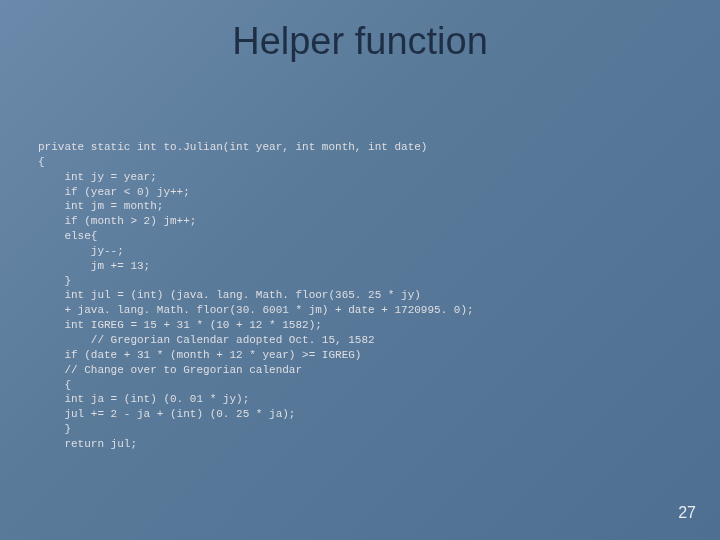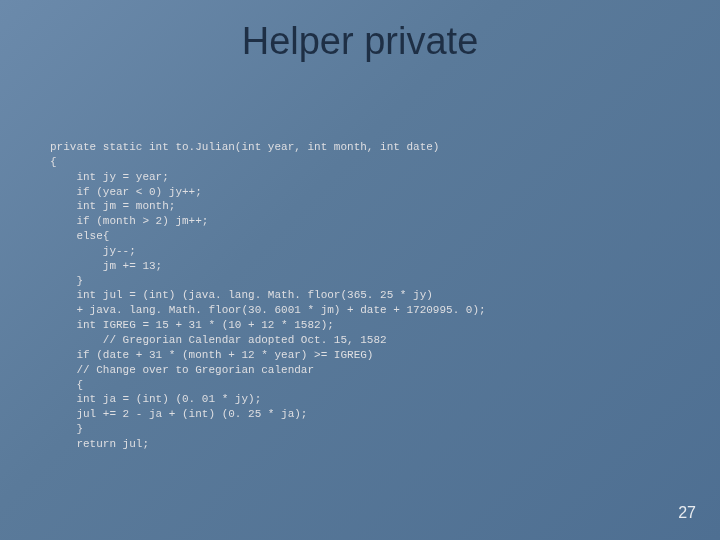--- a/index.html
+++ b/index.html
@@ -25,21 +25,21 @@
     width: 100%;
     text-align: center;
     font-family: Verdana, Arial, sans-serif;
     font-size: 38px;
     color: #1e2f45;
     font-weight: 400;
   }
   .code {
     position: absolute;
     top: 140px;
-    left: 50px;
+    left: 38px;
     right: 38px;
     font-family: "Courier New", Courier, monospace;
     font-size: 11px;
     line-height: 1.35;
     color: #dfdfe2;
     white-space: pre;
   }
   .footer-left {
     position: absolute;
     left: 38px;
@@ -54,21 +54,21 @@
     bottom: 18px;
     font-family: Verdana, Arial, sans-serif;
     font-size: 16px;
     color: #e8ebef;
   }
 </style>
 </head>
 <body>
 
 <div class="slide">
-  <div class="title">Helper private</div>
+  <div class="title">Helper function</div>
   <div class="code">private static int to.Julian(int year, int month, int date)
 {
     int jy = year;
     if (year &lt; 0) jy++;
     int jm = month;
     if (month &gt; 2) jm++;
     else{
         jy--;
         jm += 13;
     }

